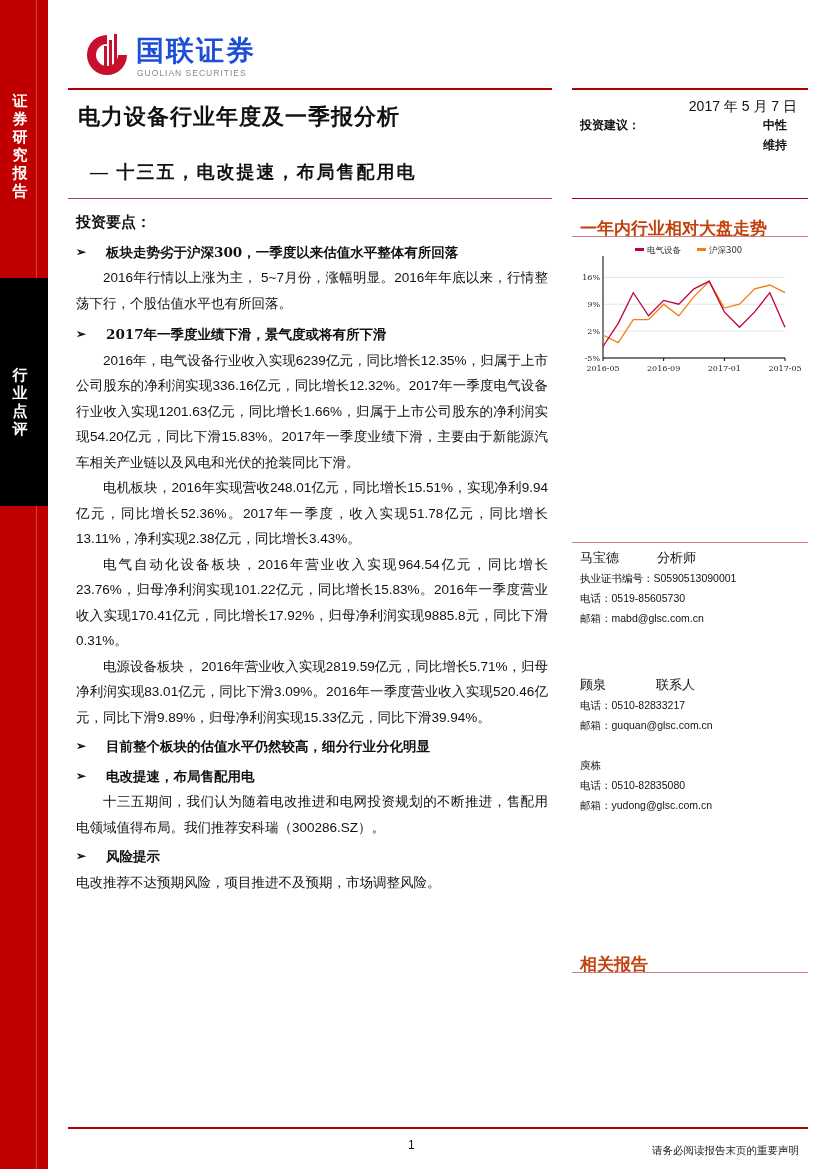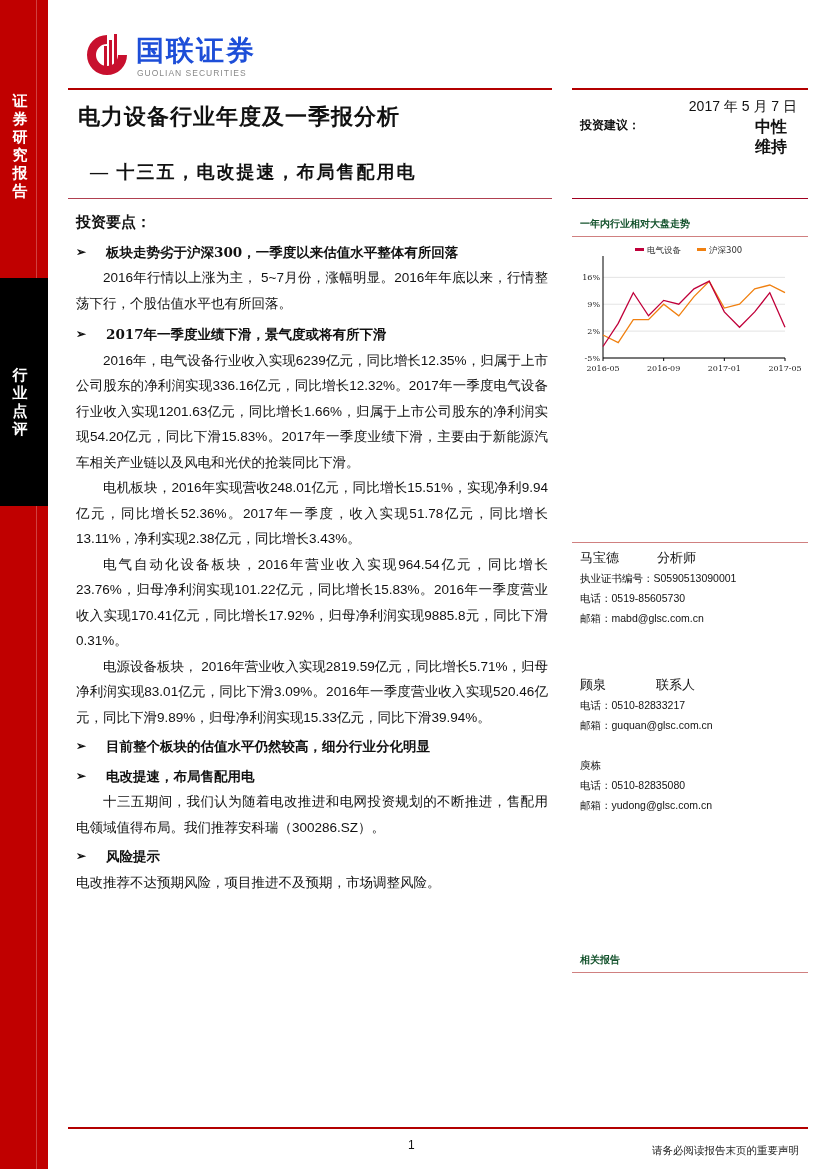--- a/index.html
+++ b/index.html
@@ -12,28 +12,28 @@
   .logo { position:absolute; left:84px; top:30px; width:220px; height:52px; }
   .logo-mark { position:absolute; left:0; top:2px; width:46px; height:46px; }
   .logo-cn { position:absolute; left:52px; top:4px; font-size:28px; font-weight:bold; color:#1d4ed8; letter-spacing:2px; line-height:34px; }
   .logo-en { position:absolute; left:53px; top:38px; font-size:8.5px; color:#888; letter-spacing:1px; font-family:"Liberation Sans", sans-serif; }
   .date { position:absolute; right:30px; top:58px; font-size:14px; font-family:"Liberation Sans", sans-serif;margin-top:40px; }
   .hr { position:absolute; height:2px; background:#b30000; }
   .hr.thin { height:1px; background:#b04050; }
   .title { position:absolute; left:78px; top:102px; font-size:22px; font-weight:bold; font-family:"DejaVu Serif", serif; letter-spacing:1px; }
   .subtitle { position:absolute; left:90px; top:160px; font-size:18px; font-weight:bold; font-family:Liberation Serif, serif; letter-spacing:2px; }
   .rating-label { position:absolute; left:580px; top:117px; font-size:12px; font-weight:bold; font-family:"DejaVu Serif", serif; }
-  .rating-val { position:absolute; right:40px; font-size:16px; font-weight:bold; font-family:"DejaVu Serif", serif; }
+  .rating-val { position:absolute; right:40px; font-size:12px; font-weight:bold; font-family:"DejaVu Serif", serif; }
   .main { position:absolute; left:76px; top:210px; width:472px; font-size:13.5px; line-height:25.5px; font-family:"Liberation Sans", sans-serif; }
   .main h3 { margin:0 0 4px 0; font-size:15px; font-weight:bold; font-family:"DejaVu Serif", serif; }
   .bullet { font-weight:bold; font-size:13.5px; font-family:"DejaVu Serif", serif; margin-top:4px; display:flex; }
   .bullet .arrow { width:30px; display:inline-block; font-size:12px; }
   .para { text-indent:27px; margin:0; text-align:justify; }
   .para.noindent { text-indent:0; }
-  .side-head { position:absolute; left:580px; font-size:10px; font-weight:bold; color:#14532d; font-family:Liberation Serif, serif; }
+  .side-head { position:absolute; left:580px; font-size:17px; font-weight:bold; color:#c2410c; font-family:Liberation Serif, serif; }
   .chart { position:absolute; left:575px; top:240px; width:235px; height:140px; }
   .contact { position:absolute; left:580px; font-size:10.5px; line-height:20px; font-family:"Liberation Sans", sans-serif; color:#111; }
   .contact .name { font-size:13px; font-family:"DejaVu Serif", serif; }
   .contact .role { margin-left:38px; }
   .page-no { position:absolute; left:408px; top:1138px; font-size:12px; font-family:"Liberation Sans", sans-serif; }
   .footer-note { position:absolute; right:28px; top:1144px; font-size:10.5px; font-family:Liberation Sans, sans-serif; color:#222; }
 </style>
 </head>
 <body>
 

